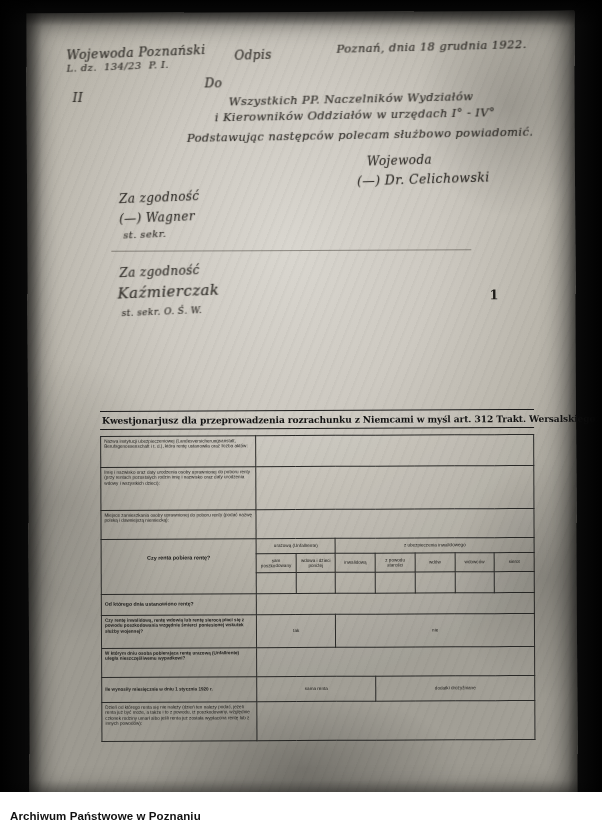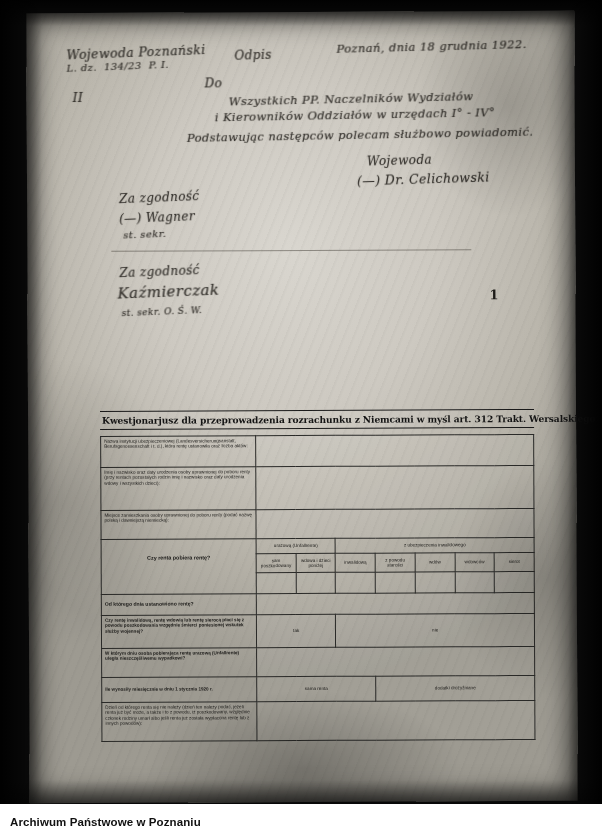--- a/index.html
+++ b/index.html
@@ -138,21 +138,21 @@
   }
   .tiny { font-size: 3.9px; line-height: 4.6px; }
   .q { font-weight: 700; }
 
   
   #footer {
     position: absolute;
     left: 0;
     bottom: 0;
     width: 602px;
-    height: 36px;
+    height: 48px;
     background: #ffffff;
     display: flex;
     align-items: center;
   }
   #footer-text {
     font-family: "Liberation Sans", sans-serif;
     font-size: 11.5px;
     font-weight: 700;
     color: #111111;
     padding-left: 10px;

